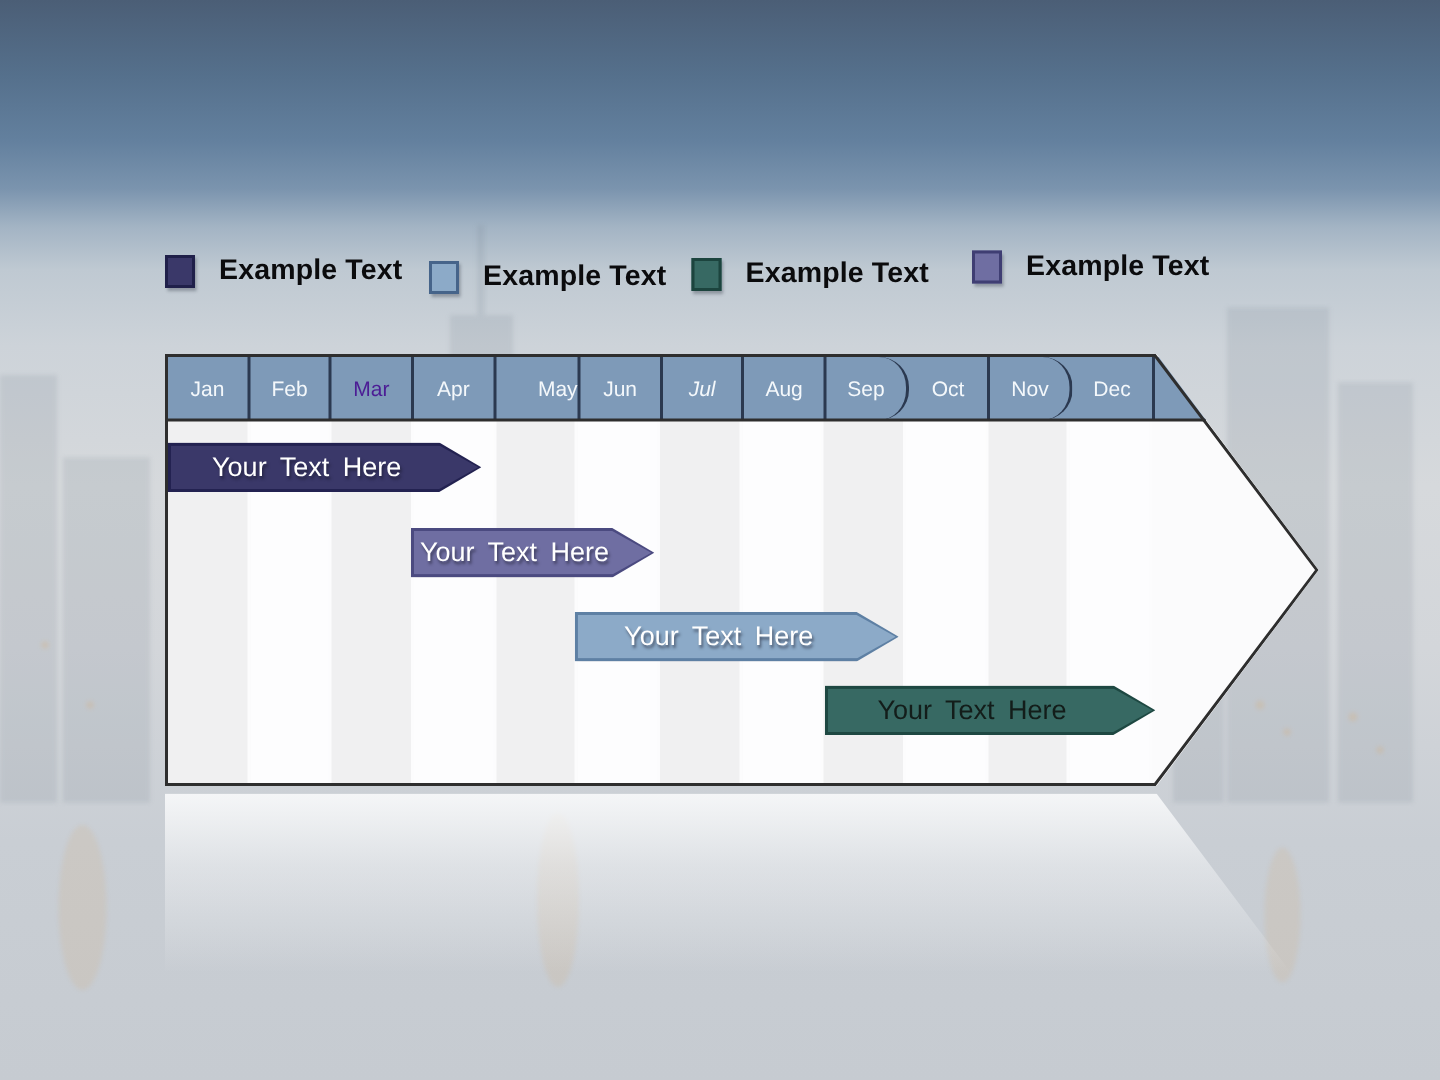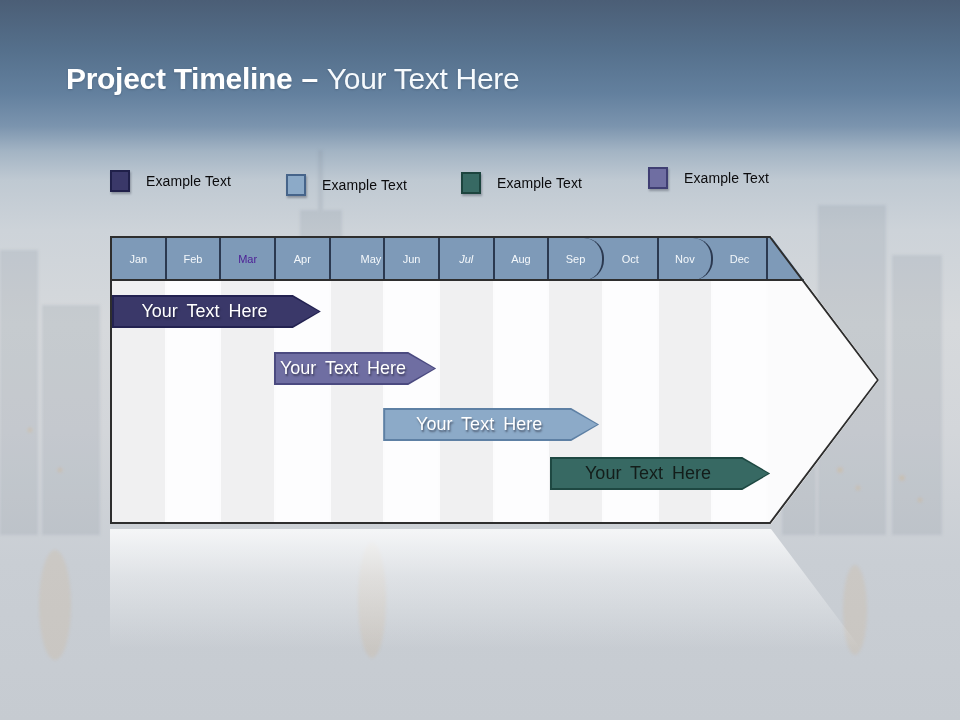--- a/index.html
+++ b/index.html
@@ -21,31 +21,31 @@
   .t-sep{font-weight:700;margin:0 9px;}
   .t-light{font-weight:400;color:#f6fafd;}
   
   .legend-item{position:absolute;display:flex;align-items:center;height:26px;}
   .legend-item:nth-child(1){left:110px;top:168px;}
   .legend-item:nth-child(2){left:286px;top:172px;}
   .legend-item:nth-child(3){left:461px;top:170px;}
   .legend-item:nth-child(4){left:648px;top:165px;}
   .swatch{width:20px;height:22px;border:2px solid #20243a;box-sizing:border-box;
           box-shadow:1px 2px 2px rgba(40,45,60,.35);}
-  .legend-label{margin-left:16px;font-size:14px;font-weight:400;color:#0b0b0d;
+  .legend-label{margin-left:16px;font-size:19px;font-weight:700;color:#0b0b0d;
                 letter-spacing:0.1px;}
   
   .tl-wrap{position:absolute;left:110px;top:236px;width:770px;height:288px;
            background:#fbfbfc;
            clip-path:polygon(0 0,661px 0,769px 144px,661px 288px,0 288px);}
   .tl-header{position:absolute;left:2px;top:2px;width:700px;height:42px;
              display:flex;}
   .hcell{flex:0 0 54.67px;box-sizing:border-box;border-right:2px solid #2b3950;
          display:flex;align-items:center;justify-content:center;
-         color:#f4f8fb;font-size:11px;}
+         color:#f4f8fb;font-size:14px;}
   .tl-cols{position:absolute;left:2px;top:44px;width:656px;height:242px;display:flex;}
   .col{flex:0 0 54.67px;box-sizing:border-box;box-shadow:inset -2px 0 0 #fcfcfd;}
   .col-odd{background:#f0f0f1;}
   .col-even{background:#fdfdfe;}
   .tl-outline{position:absolute;left:0;top:0;pointer-events:none;}
   
   .bar{position:absolute;height:33px;
        clip-path:polygon(0 0,calc(100% - 28px) 0,100% 50%,calc(100% - 28px) 100%,0 100%);
        filter:drop-shadow(2px 3px 2px rgba(50,50,65,.38));}
   .bar-inner{position:absolute;inset:2px;
@@ -83,23 +83,20 @@
       <circle cx="30" cy="430" r="2.5"></circle>
         <circle cx="60" cy="470" r="2.5"></circle>
     </g>
     <g opacity="0.13" fill="#d9a25e">
       <ellipse cx="372" cy="600" rx="14" ry="58"></ellipse>
       <ellipse cx="55" cy="605" rx="16" ry="55"></ellipse>
       <ellipse cx="855" cy="610" rx="12" ry="45"></ellipse>
     </g>
   </svg>
 
-  <div class="title">
-    <span class="t-bold">Project Timeline</span><span class="t-sep">–</span><span class="t-light">Your Text Here</span>
-  </div>
 
   <div>
     <div class="legend-item">
       <span class="swatch" style="background: rgb(58, 56, 105); border-color: rgb(32, 32, 74);"></span>
       <span class="legend-label">Example Text</span>
     </div>
     <div class="legend-item">
       <span class="swatch" style="background: rgb(140, 170, 200); border-color: rgb(70, 100, 138);"></span>
       <span class="legend-label">Example Text</span>
     </div>

